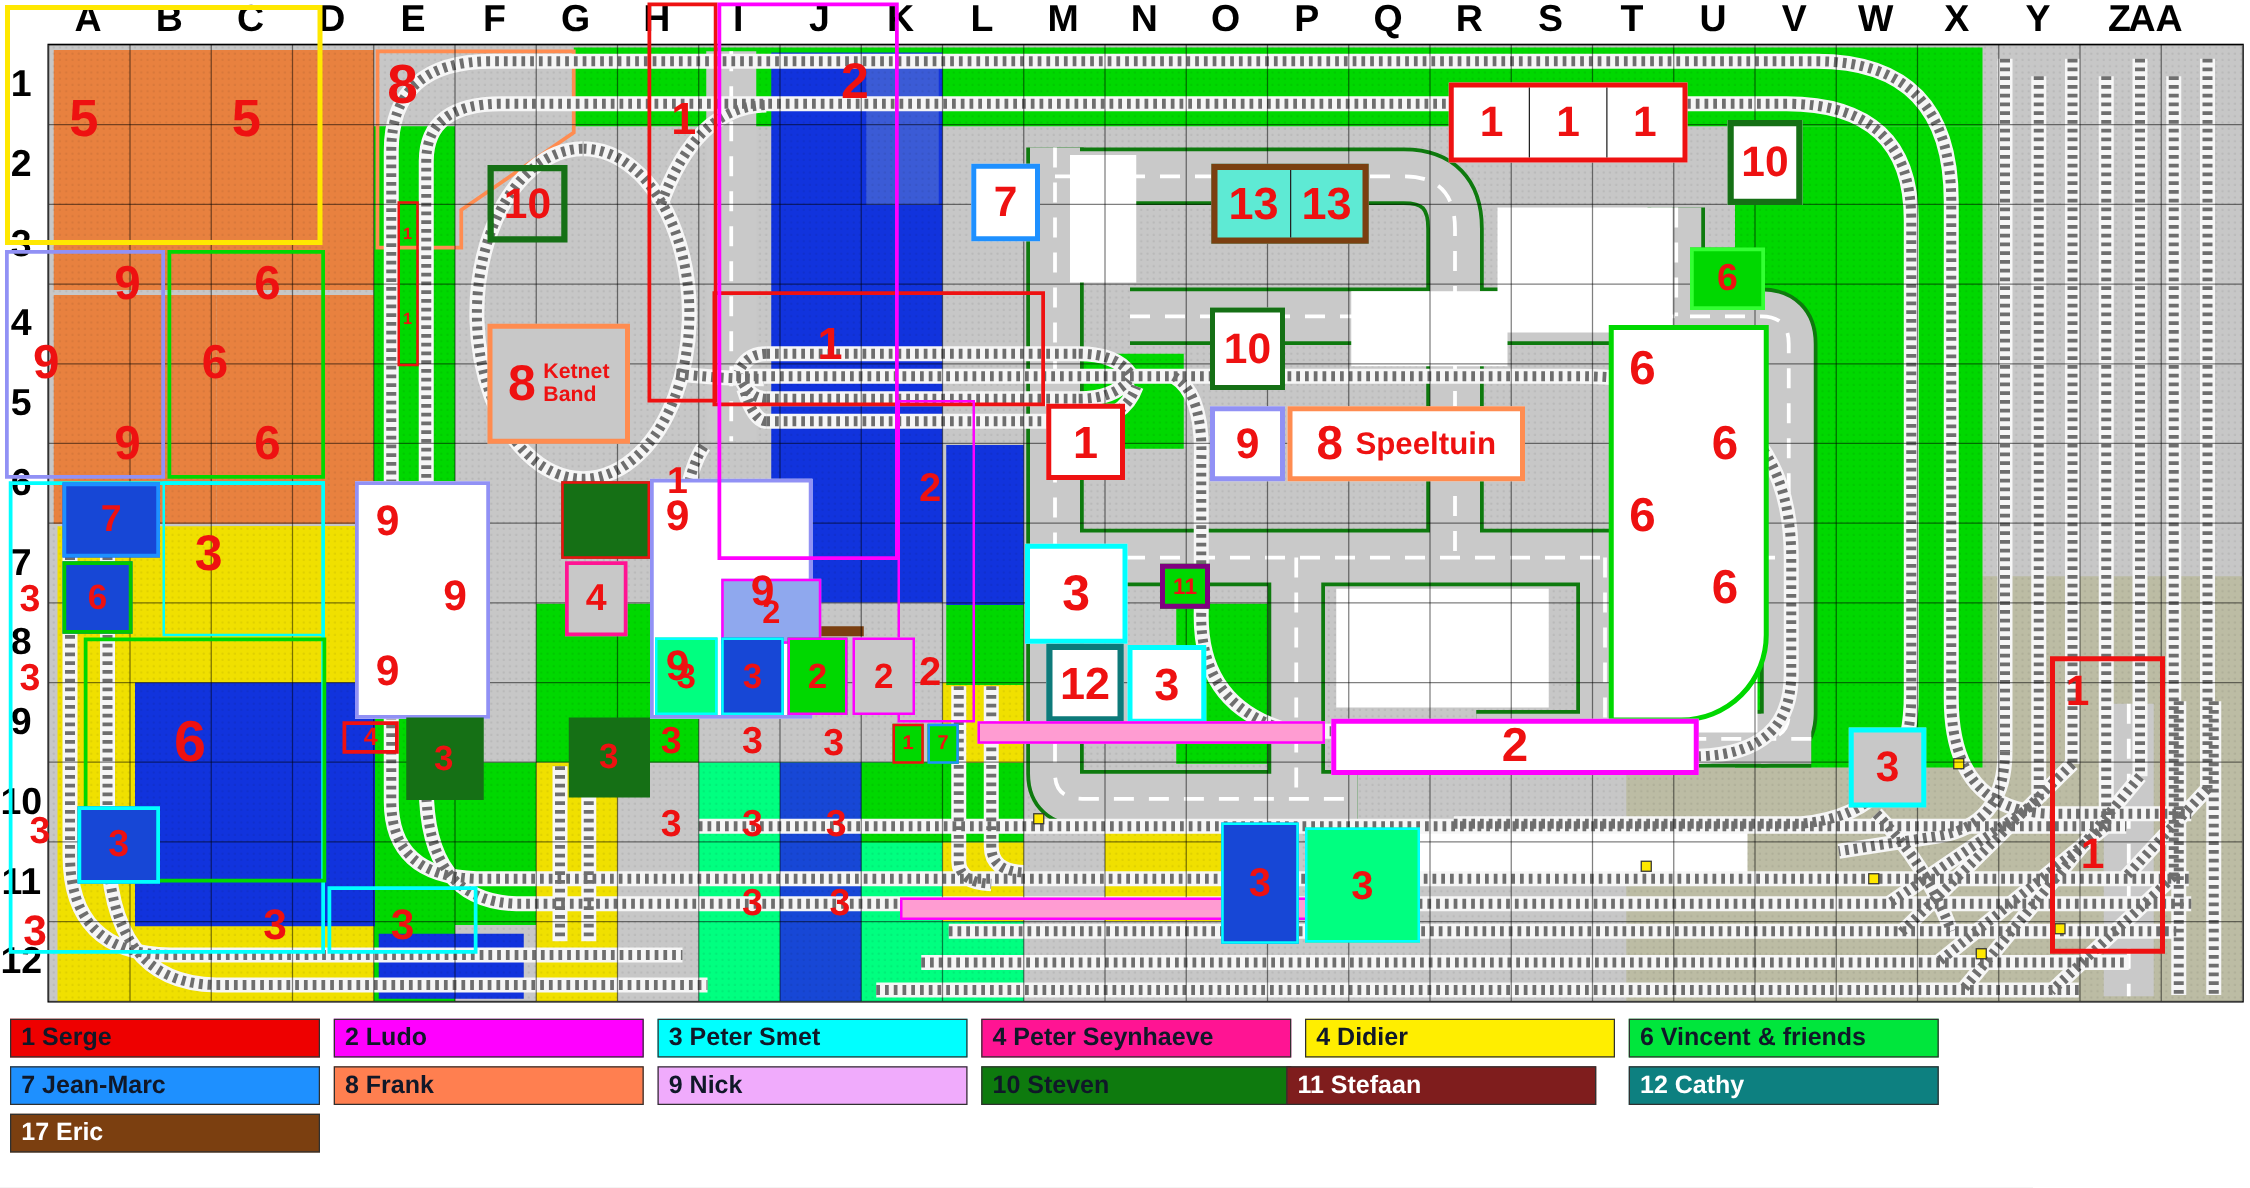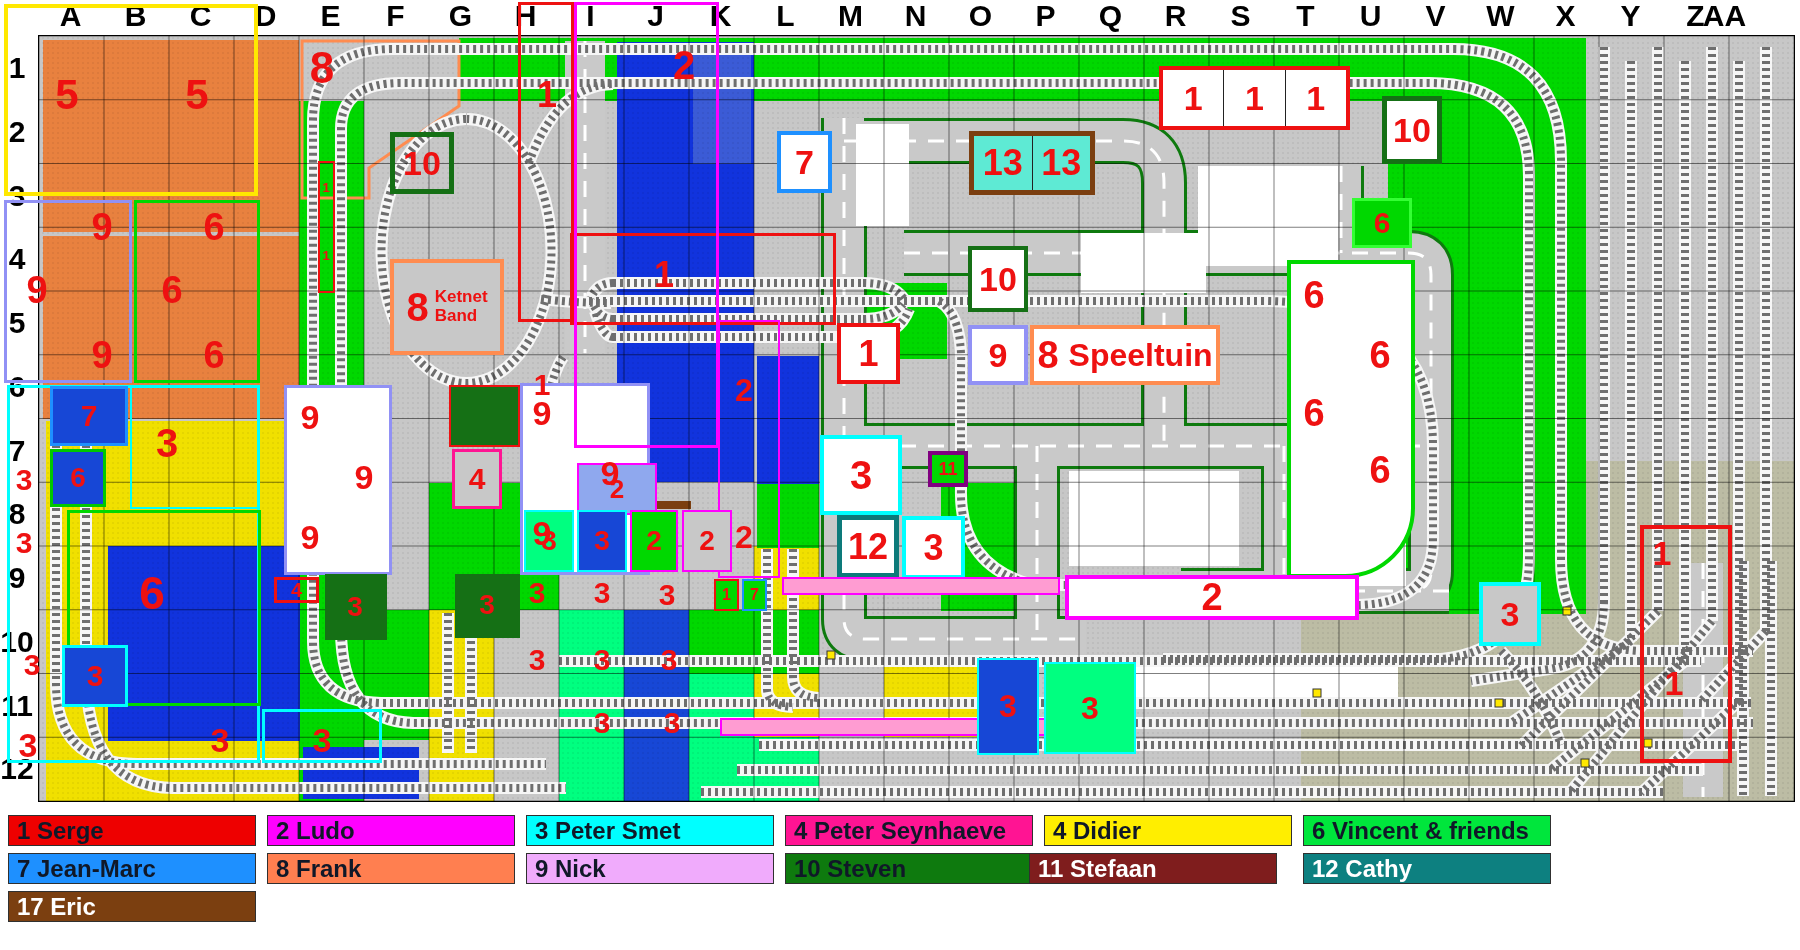--- a/index.html
+++ b/index.html
@@ -14,21 +14,21 @@
   .zbox{position:absolute;box-sizing:border-box;display:flex;align-items:center;justify-content:center;
         font-weight:bold;color:#EE1111;}
   .ztxt{position:absolute;transform:translate(-50%,-50%);font-weight:bold;color:#EE1111;line-height:1;}
   .zcells{display:flex;width:100%;height:100%;align-items:stretch;}
   .zcells span{flex:1;display:flex;align-items:center;justify-content:center;border-right:1px solid #222;}
   .zcells span:last-child{border-right:none;}
   .note-big{font-weight:bold;color:#EE1111;}
   .note-lines{display:flex;flex-direction:column;align-items:flex-start;font-size:17px;line-height:1.1;
               color:#EE1111;font-weight:bold;margin-left:6px;}
   .legend-item{position:absolute;width:248px;height:31px;box-sizing:border-box;border:1px solid #303030;
-               font-weight:bold;font-size:24px;line-height:29px;padding-left:8px;color:#101828;}
+               font-weight:bold;font-size:20px;line-height:29px;padding-left:8px;color:#101828;}
   
   .rc{fill:none;stroke:#0E7A0E;stroke-width:46;}
   .rf{fill:none;stroke:#C9C9C9;stroke-width:40;}
   .rdash{fill:none;stroke:#FFFFFF;stroke-width:3;stroke-dasharray:16 12;}
   .tc{fill:none;stroke:#F6F6F6;stroke-width:12;}
   .tb{fill:none;stroke:#6E6E6E;stroke-width:8;stroke-dasharray:3 4;}
   .grid line{stroke:#000;stroke-opacity:.5;stroke-width:1;}
 </style>
 </head>
 <body>
@@ -336,21 +336,21 @@
           <span>1</span>
           <span>1</span>
         </div>
       </div>
       <div class="zbox" style="left: 1382px; top: 96px; width: 60px; height: 68px; background: rgb(255, 255, 255); border: 5px solid rgb(21, 112, 21); font-size: 34px;">10</div>
       <div class="zbox" style="left: 837px; top: 323px; width: 63px; height: 61px; background: rgb(255, 255, 255); border: 4px solid rgb(238, 17, 17); font-size: 36px;">1</div>
       <div class="zbox" style="left: 968px; top: 246px; width: 60px; height: 66px; background: rgb(255, 255, 255); border: 4px solid rgb(21, 112, 21); font-size: 34px;">10</div>
       <div class="zbox" style="left: 968px; top: 325px; width: 60px; height: 60px; background: rgb(255, 255, 255); border: 4px solid rgb(145, 145, 245); font-size: 34px;">9</div>
       <div class="zbox" style="left: 1030px; top: 325px; width: 190px; height: 60px; background: rgb(255, 255, 255); border: 4px solid rgb(255, 140, 80);">
         <span class="note-big" style="font-size: 38px;">8</span>
-        <span class="note-big" style="font-size: 32px; margin-left: 10px;">Speeltuin</span>
+        <span class="note-big" style="font-size: 25px; margin-left: 10px;">Speeltuin</span>
       </div>
       <div class="zbox" style="left: 820px; top: 435px; width: 82px; height: 80px; background: rgb(255, 255, 255); border: 4px solid rgb(0, 255, 255); font-size: 40px;">3</div>
       <div class="zbox" style="left: 928px; top: 451px; width: 40px; height: 36px; background: rgb(0, 216, 0); border: 4px solid rgb(128, 0, 128); font-size: 18px;">11</div>
       <div class="zbox" style="left: 837px; top: 515px; width: 62px; height: 63px; background: rgb(255, 255, 255); border: 5px solid rgb(13, 122, 122); font-size: 36px;">12</div>
       <div class="zbox" style="left: 902px; top: 516px; width: 63px; height: 63px; background: rgb(255, 255, 255); border: 4px solid rgb(0, 255, 255); font-size: 36px;">3</div>
       <div class="zbox" style="left: 1352px; top: 198px; width: 60px; height: 50px; background: rgb(0, 216, 0); border: 3px solid rgb(51, 255, 51); font-size: 30px;">6</div>
       <div class="zbox" style="left: 1287px; top: 260px; width: 128px; height: 318px; background: rgb(255, 255, 255); border: 4px solid rgb(0, 216, 0); border-radius: 0px 0px 70px;"></div>
       <div class="zbox" style="left: 1065px; top: 575px; width: 294px; height: 45px; background: rgb(255, 255, 255); border: 4px solid rgb(255, 0, 255);"></div>
       <div class="zbox" style="left: 782px; top: 577px; width: 278px; height: 18px; background: rgb(255, 156, 210); border: 2px solid rgb(255, 0, 255);"></div>
       <div class="zbox" style="left: 720px; top: 718px; width: 340px; height: 18px; background: rgb(255, 156, 210); border: 2px solid rgb(255, 0, 255);"></div>

